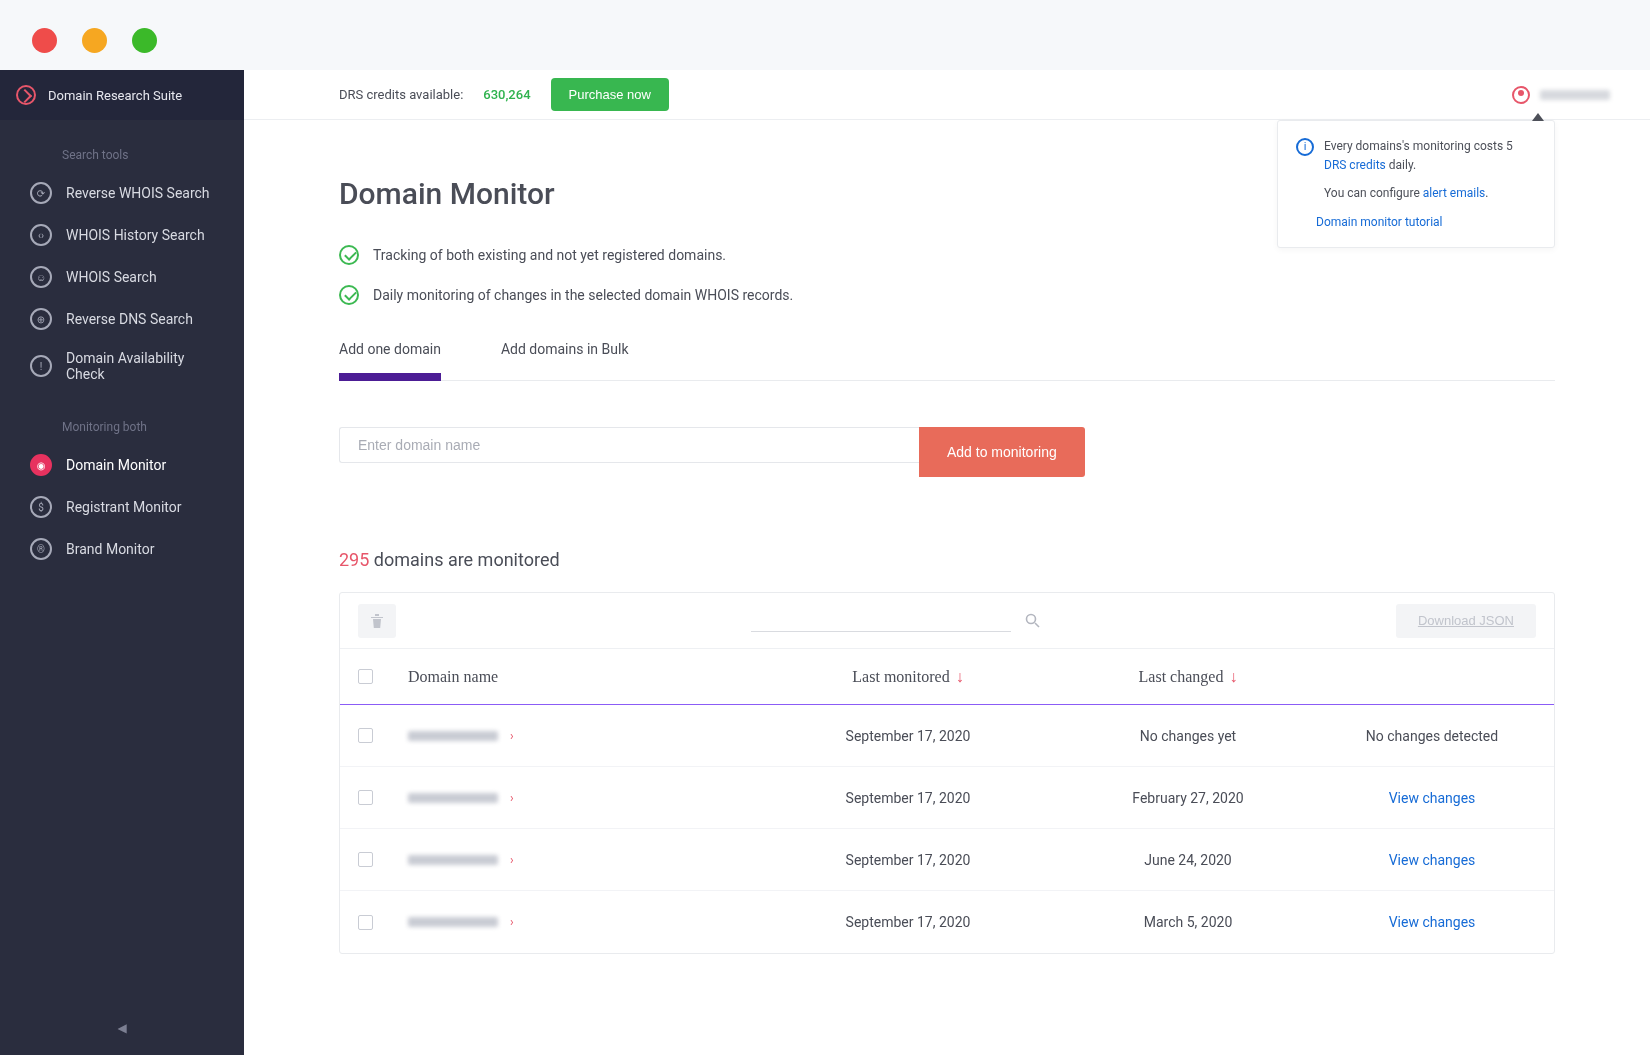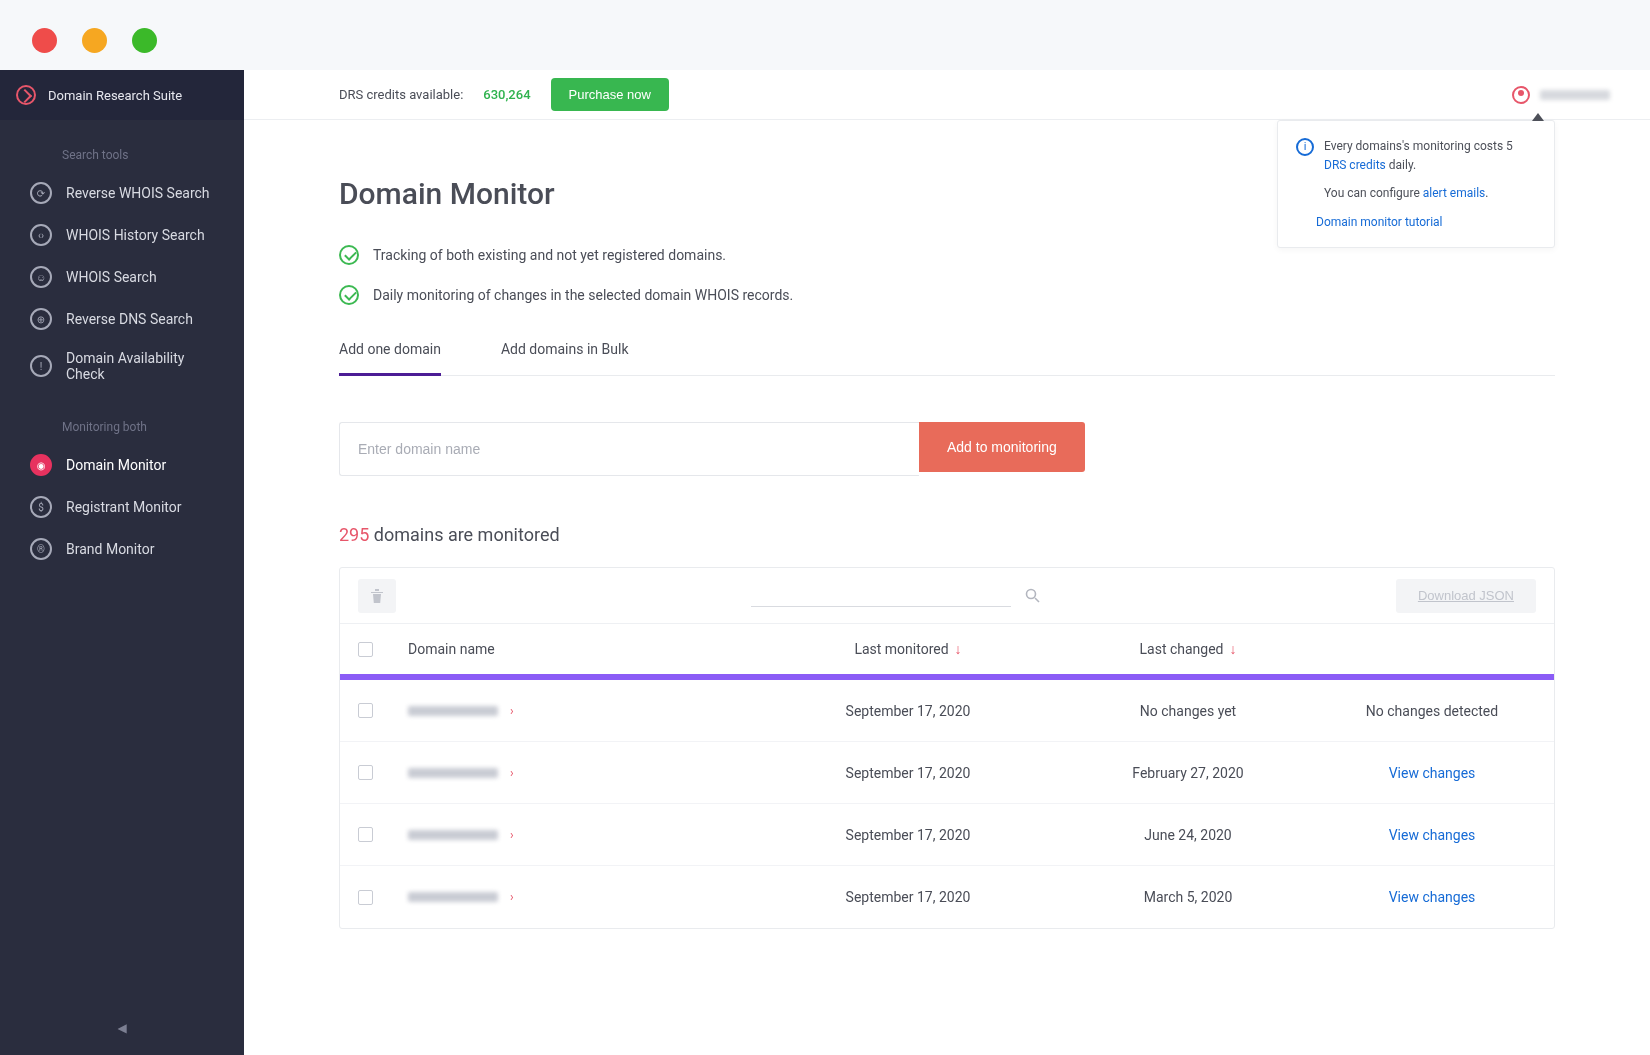--- a/index.html
+++ b/index.html
@@ -48,41 +48,41 @@
 .info-p2 { margin-top: 10px; margin-left: 28px; }
 .info-p3 { margin-top: 10px; margin-left: 20px; }
 
 h1 { font-size: 30px; font-weight: 500; color: #4a4d57; margin-bottom: 34px; }
 .feature { display: flex; align-items: center; gap: 14px; font-size: 14px; color: #4a4d57; margin-bottom: 20px; }
 .check-ic { width: 20px; height: 20px; border-radius: 50%; border: 2px solid #3cb952; position: relative; flex-shrink: 0; }
 .check-ic::after { content: ""; position: absolute; width: 5px; height: 9px; border-right: 2px solid #3cb952; border-bottom: 2px solid #3cb952; transform: rotate(45deg); top: 2px; left: 6px; }
 
 .tabs { display: flex; gap: 60px; border-bottom: 1px solid #e9ebee; margin-top: 36px; }
 .tab { padding: 0 0 16px 0; font-size: 14px; color: #4a4d57; cursor: pointer; }
-.tab.active { border-bottom: 3px solid #4c1d95; margin-bottom: -1px; }
+.tab.active { border-bottom: 8px solid #4c1d95; margin-bottom: -1px; }
 
 .add-row { display: flex; margin-top: 46px; }
-.domain-input { width: 580px; height: 54px; border: 1px solid #e5e7eb; border-right: none; border-radius: 3px 0 0 3px; padding: 0 18px; font-size: 14px; color: #4a4d57; outline: none; }
+.domain-input { width: 580px; height: 36px; border: 1px solid #e5e7eb; border-right: none; border-radius: 3px 0 0 3px; padding: 0 18px; font-size: 14px; color: #4a4d57; outline: none; }
 .domain-input::placeholder { color: #a9acb5; }
 .add-btn { height: 50px; padding: 0 28px; background: #e86b5a; color: #fff; border: none; border-radius: 0 3px 3px 0; font-size: 14px; cursor: pointer; }
 
-.monitored-count { margin-top: 48px; font-size: 18px; color: #4a4d57; }
+.monitored-count { margin-top: 72px; font-size: 18px; color: #4a4d57; }
 .monitored-count .num { color: #e7566a; }
 
 
 .table-wrap { margin-top: 22px; border: 1px solid #e9ebee; border-radius: 3px; }
 .table-toolbar { height: 56px; display: flex; align-items: center; padding: 0 18px; gap: 16px; border-bottom: 1px solid #eef0f3; }
 .trash-btn { width: 38px; height: 34px; background: #f3f4f6; border: none; border-radius: 3px; color: #c1c4cc; cursor: pointer; display: flex; align-items: center; justify-content: center; }
 .search-cell { flex: 1; display: flex; justify-content: center; align-items: center; }
 .search-underline { width: 260px; border-bottom: 1px solid #d9dbe0; height: 22px; }
 .search-ic { color: #b3b6bf; margin-left: 14px; font-size: 14px; }
 .dl-btn { height: 34px; padding: 0 22px; background: #f3f4f6; color: #c1c4cc; border: none; border-radius: 3px; font-size: 13px; cursor: pointer; text-decoration: underline; }
 
 .thead, .trow { display: grid; grid-template-columns: 50px 360px 280px 280px 1fr; align-items: center; padding: 0 18px; }
-.thead { height: 56px; font-size: 14px; color: #4a4d57; border-bottom: 6px solid #8b5cf6; }
+.thead { height: 56px; font-size: 16px; color: #4a4d57; border-bottom: 1px solid #8b5cf6; font-family: Liberation Serif, serif; }
 .thead .sort-arr { color: #e7566a; margin-left: 6px; }
 .trow { height: 62px; font-size: 14px; color: #4a4d57; border-bottom: 1px solid #f2f3f6; }
 .trow:last-child { border-bottom: none; }
 .cb { width: 15px; height: 15px; border: 1.5px solid #c9ccd4; border-radius: 2px; cursor: pointer; }
 .domain-cell { display: flex; align-items: center; gap: 12px; }
 .domain-blur { width: 90px; height: 10px; background: #c9ccd4; border-radius: 2px; filter: blur(2px); }
 .chev { color: #e7566a; font-size: 12px; }
 .center { text-align: center; }
 .link { color: #166bd6; cursor: pointer; }
 .th-center { text-align: center; }

